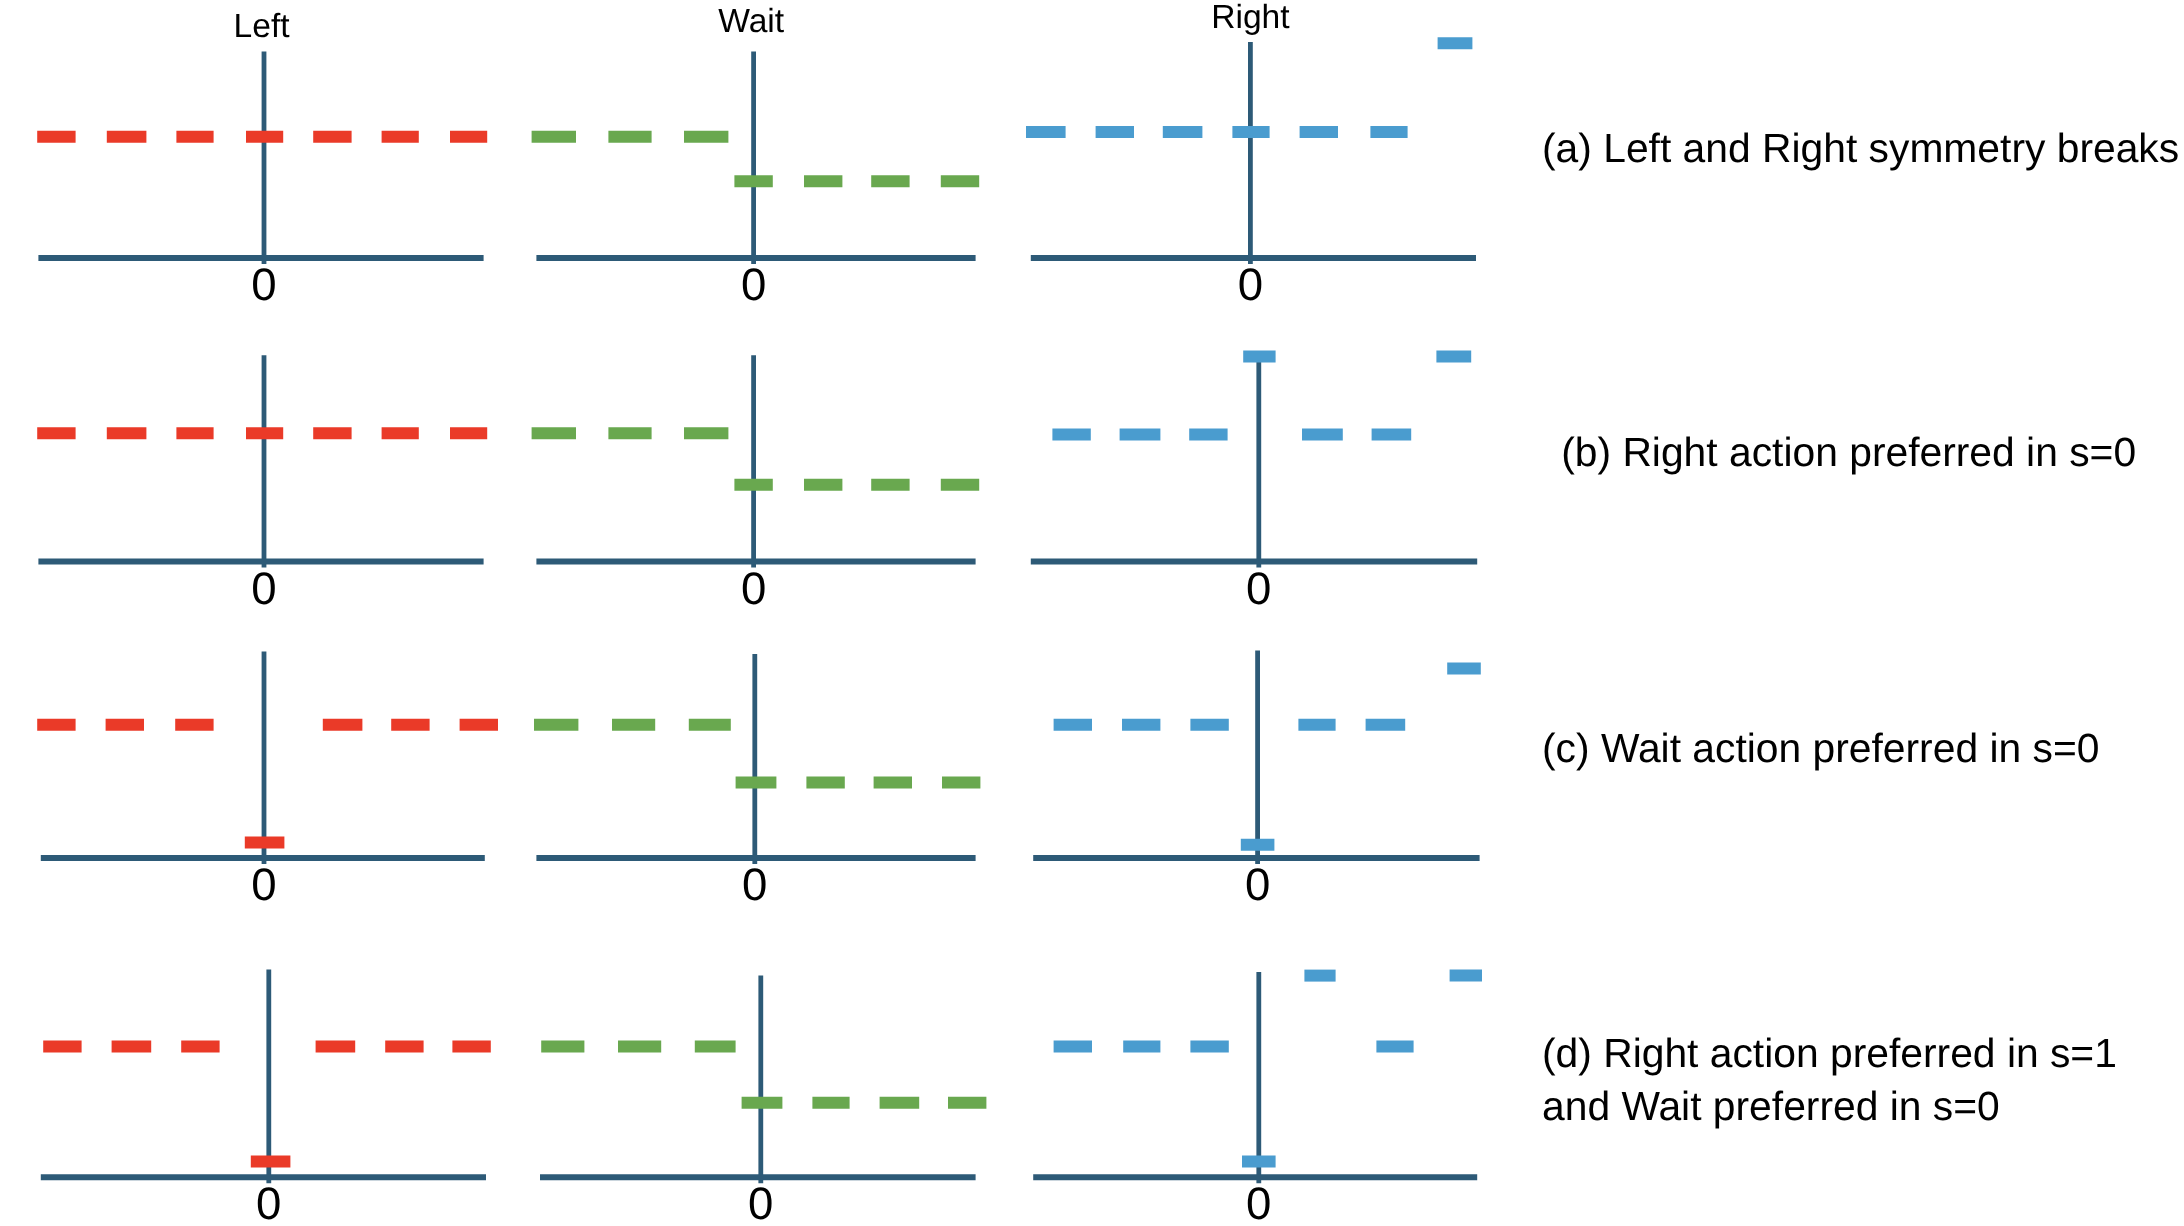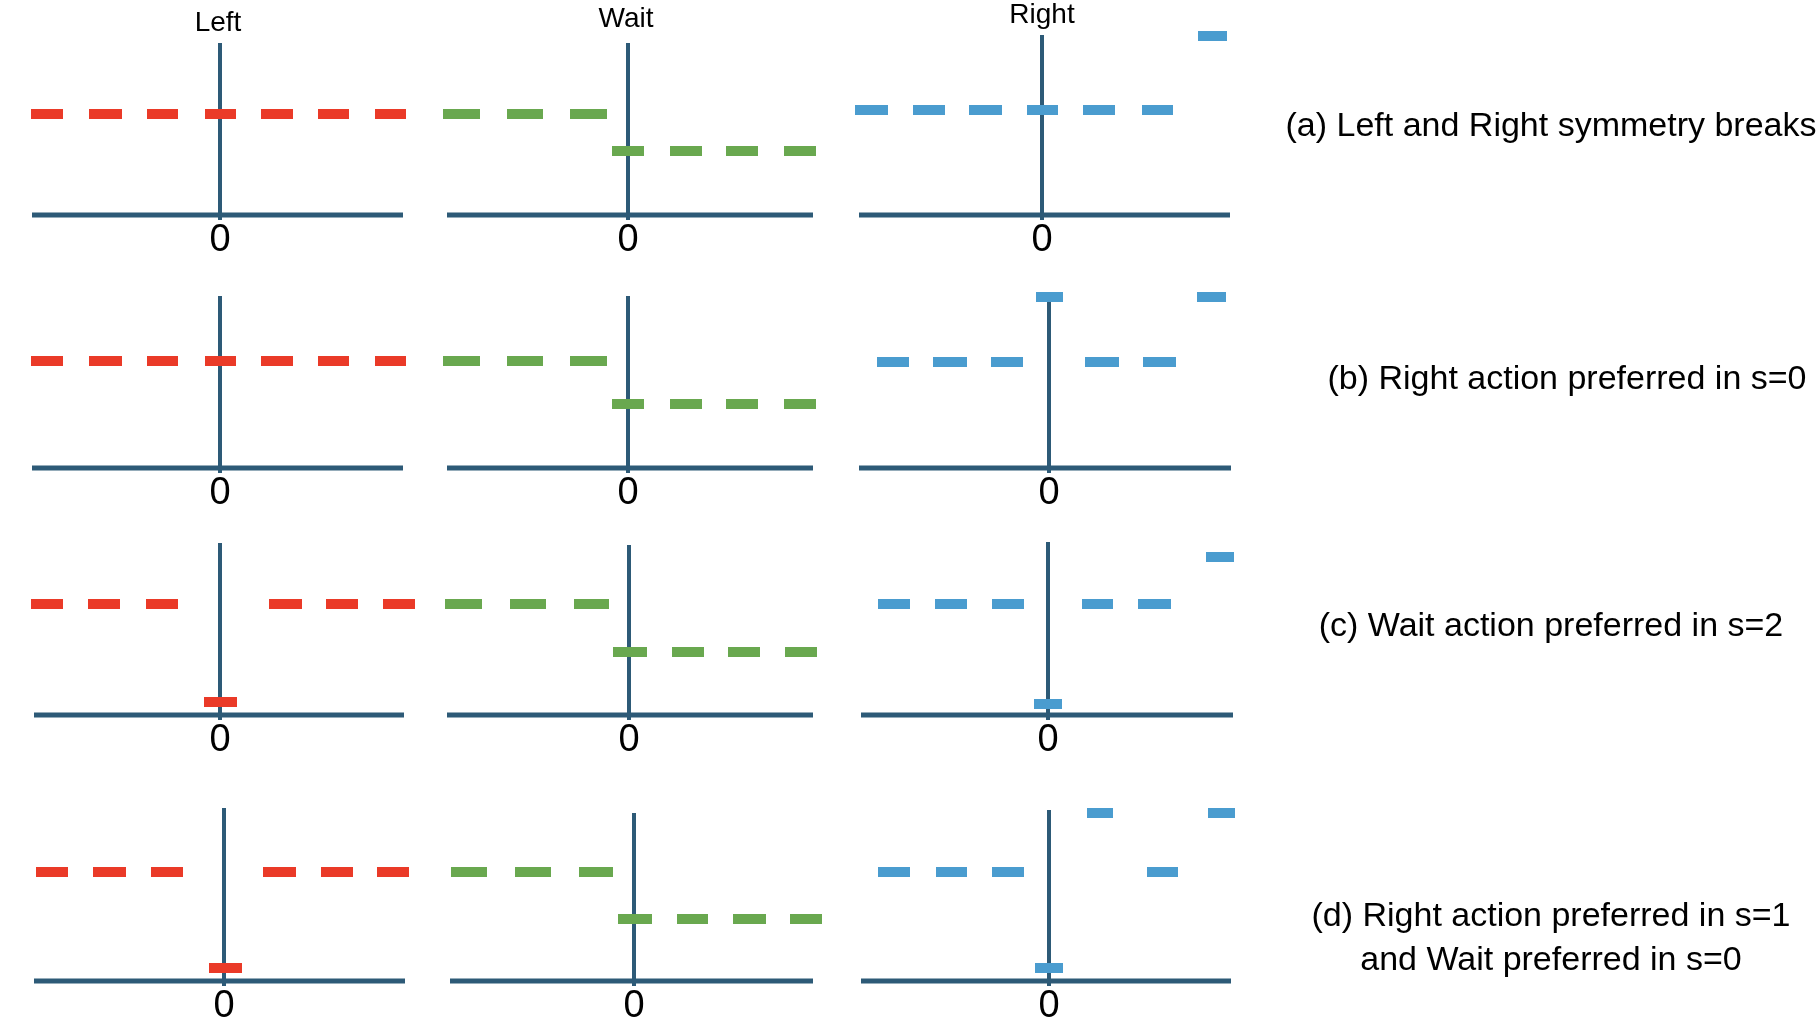--- a/index.html
+++ b/index.html
@@ -14,26 +14,26 @@
     position:absolute;transform:translateX(-50%);
     font-size:28px;line-height:44px;white-space:nowrap;
   }
   .zero-label{
     position:absolute;width:64px;text-align:center;
     font-size:38px;line-height:36px;
   }
   .caption{
     position:absolute;left:1285px;width:532px;
     font-size:34px;line-height:44px;white-space:pre-line;
-    text-align:center;
+    text-align:left;
   }
   .cap-a{top:102px;}
   .cap-b{top:355px;margin-left:16px;}
   .cap-c{top:602px;}
-  .cap-d{top:892px;text-align:center;}
+  .cap-d{top:856px;}
 </style>
 </head>
 <body>
 
 <svg id="canvas" viewBox="0 0 1820 1022" xmlns="http://www.w3.org/2000/svg">
     <g>
       <line x1="220" y1="43" x2="220" y2="220" stroke="#2d5a77" stroke-width="4"></line>
       <line x1="32" y1="215" x2="403" y2="215" stroke="#2d5a77" stroke-width="5"></line>
       <line x1="31" y1="114" x2="63" y2="114" stroke="#ea3a28" stroke-width="10"></line>
       <line x1="89" y1="114" x2="122" y2="114" stroke="#ea3a28" stroke-width="10"></line>
@@ -166,21 +166,21 @@
     </g>
   </svg>
 
 <div>
   <div class="col-title" style="left:218px;top:0px;">Left</div>
   <div class="col-title" style="left:626px;top:-4px;">Wait</div>
   <div class="col-title" style="left:1042px;top:-8px;">Right</div>
 
   <div class="caption cap-a">(a) Left and Right symmetry breaks</div>
   <div class="caption cap-b">(b) Right action preferred in s=0</div>
-  <div class="caption cap-c">(c) Wait action preferred in s=2</div>
+  <div class="caption cap-c">(c) Wait action preferred in s=0</div>
   <div class="caption cap-d">(d) Right action preferred in s=1
 and Wait preferred in s=0</div>
 <div class="zero-label" style="left: 188px; top: 220px;">0</div>
     <div class="zero-label" style="left: 596px; top: 220px;">0</div>
     <div class="zero-label" style="left: 1010px; top: 220px;">0</div>
     <div class="zero-label" style="left: 188px; top: 473px;">0</div>
     <div class="zero-label" style="left: 596px; top: 473px;">0</div>
     <div class="zero-label" style="left: 1017px; top: 473px;">0</div>
     <div class="zero-label" style="left: 188px; top: 720px;">0</div>
     <div class="zero-label" style="left: 597px; top: 720px;">0</div>

